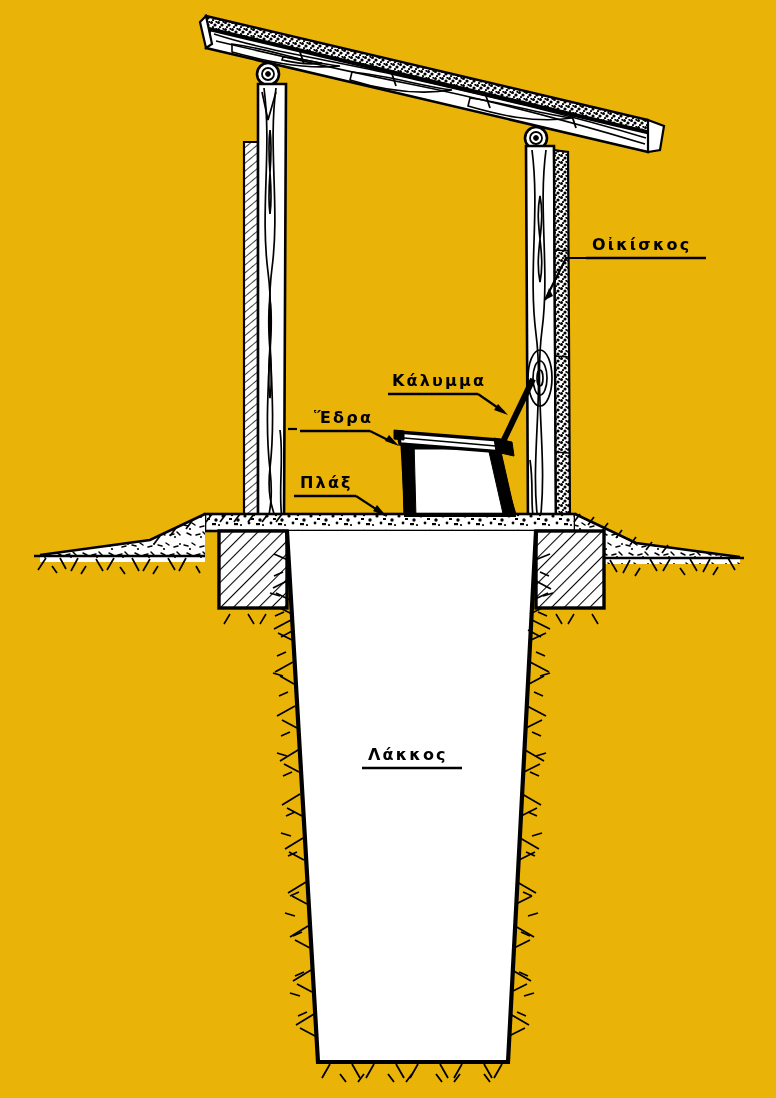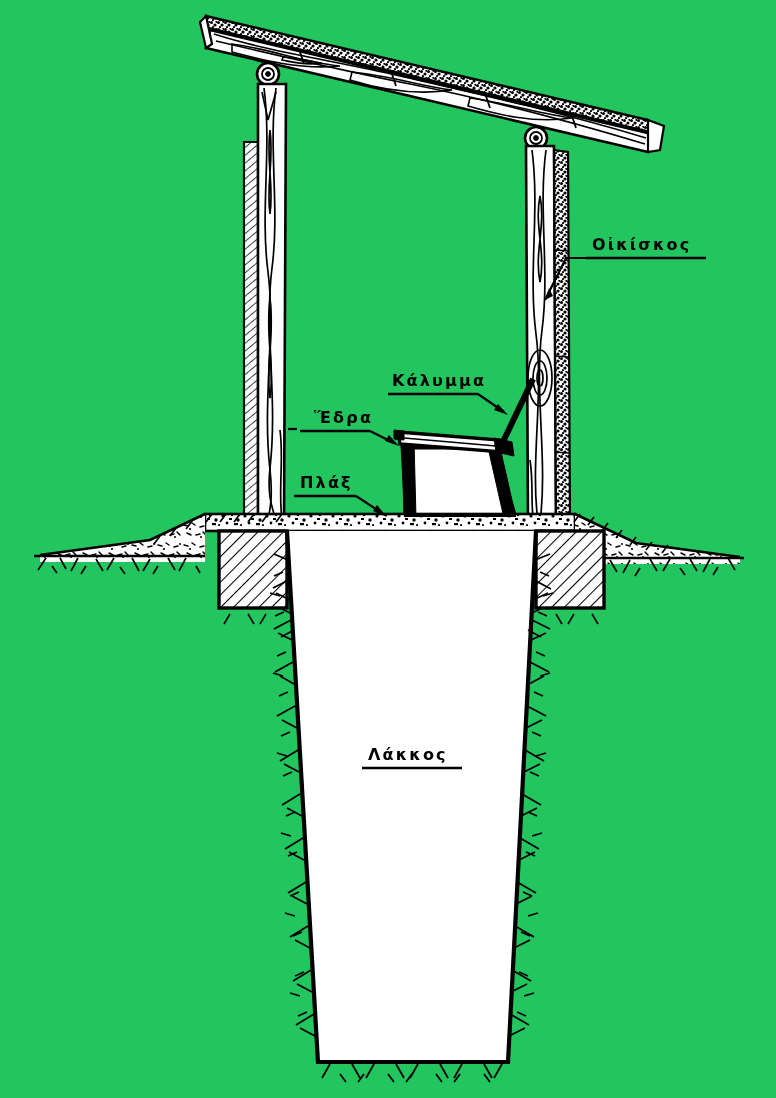--- a/index.html
+++ b/index.html
@@ -10,21 +10,21 @@
   body {
     width: 776px;
     height: 1098px;
     overflow: hidden;
     font-family: "DejaVu Sans", sans-serif;
   }
   #diagram-root {
     position: relative;
     width: 776px;
     height: 1098px;
-    background: #22c55e;
+    background: #eab308;
   }
   svg.figure {
     display: block;
     width: 776px;
     height: 1098px;
   }
   .lbl {
     font-family: "DejaVu Sans", sans-serif;
     font-size: 16px;
     font-weight: 700;

